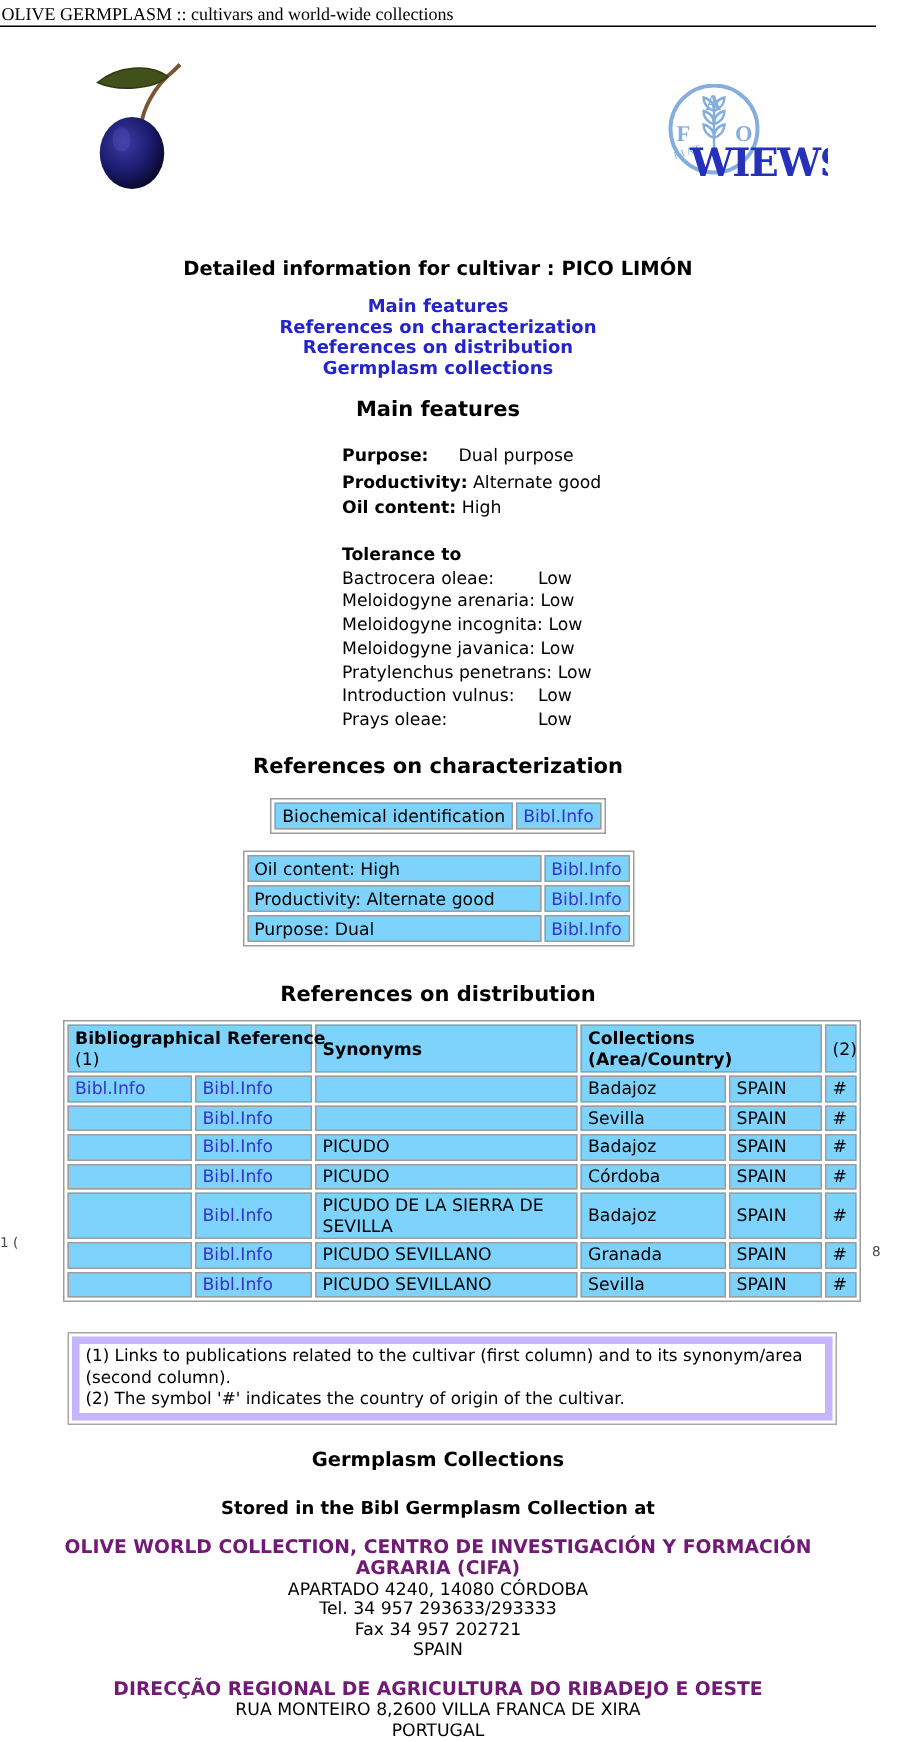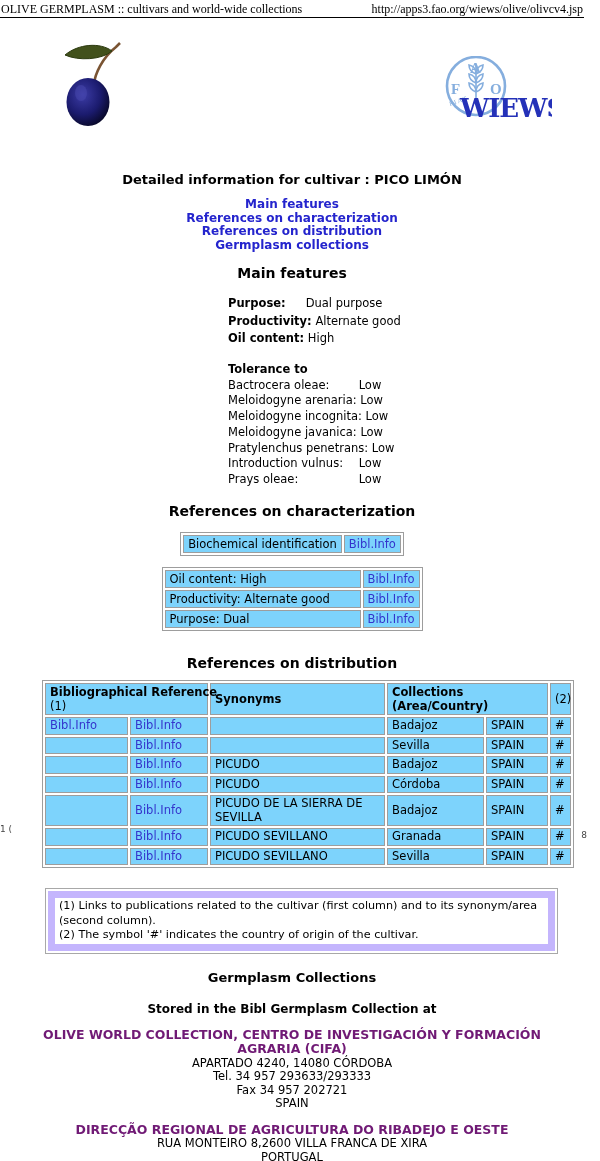--- a/index.html
+++ b/index.html
@@ -56,21 +56,21 @@
   a.bib{color:#3434cc;text-decoration:none;cursor:pointer;}
 
   
   .dist-table{margin:9px 0 0 42px;width:516px;table-layout:fixed;font-size:11px;}
   .dist-table td{height:13px;line-height:13.5px;overflow:hidden;}
   .dist-table th{line-height:14px;}
   .dist-table .bold{font-weight:bold;white-space:nowrap;}
 
   
   .footnote-outer{margin:20px 0 0 45px;width:511px;border:1px solid #a8a8a8;}
-  .footnote-inner{margin:2px;border:7px solid #c4b5fd;padding:1px 4px;
+  .footnote-inner{margin:2px;border:5px solid #c4b5fd;padding:1px 4px;
     font-size:11.2px;line-height:14.5px;}
 
   
   .collections{text-align:center;}
   .col-heading{font-size:13px;font-weight:bold;margin-top:16px;}
   .stored-at{font-size:12px;font-weight:bold;margin-top:17px;}
   .entry{margin-top:12px;}
   .entry-name{font-size:12.5px;font-weight:bold;color:#701a75;line-height:14.5px;
     max-width:545px;margin:0 auto;text-decoration:none;display:block;cursor:pointer;}
   .entry-line{font-size:11.5px;line-height:13.5px;}
@@ -80,21 +80,20 @@
   .artifact-left{left:0;top:824px;}
   .artifact-right{right:-3px;top:830px;}
 </style>
 </head>
 <body>
 
 <div class="page">
 
   <div class="print-header">
     <span>OLIVE GERMPLASM :: cultivars and world-wide collections</span>
-    <span>http://apps3.fao.org/wiews/olive/olivcv4.jsp</span>
   </div>
 
   <div class="site-header">
 
     <svg class="olive-logo" width="76" height="90" viewBox="0 0 76 90">
       <defs>
         <radialGradient id="og" cx="38%" cy="35%" r="75%">
           <stop offset="0%" stop-color="#3c3ca6"></stop>
           <stop offset="55%" stop-color="#1b1b6e"></stop>
           <stop offset="100%" stop-color="#04041a"></stop>

